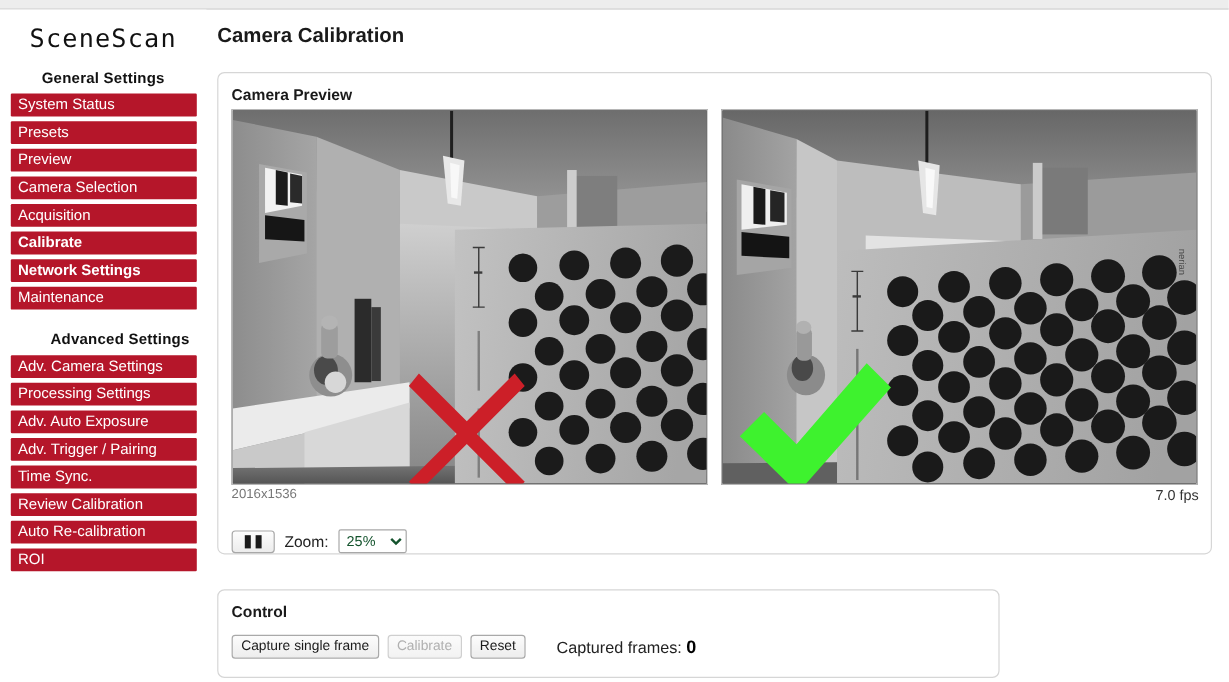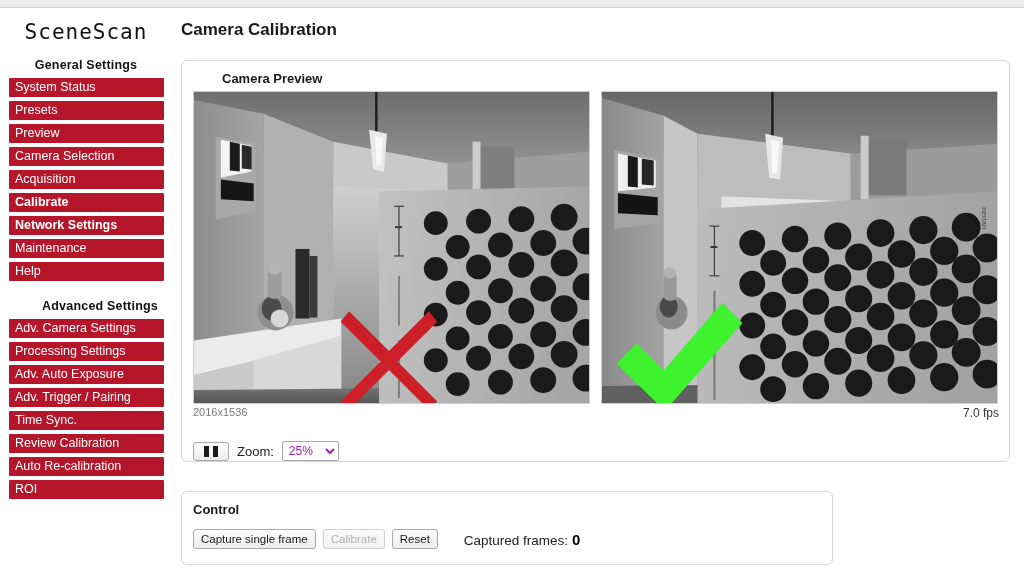--- a/index.html
+++ b/index.html
@@ -72,21 +72,21 @@
     position:absolute;
     background:#ffffff;
     border:1px solid #d6d6d6;
     border-radius:6px;
   }
   .panel-title {
     font-size:13px; font-weight:bold; color:#1a1a1a;
     margin:10px 0 0 11px;
   }
 
-  #preview-panel { left:9px; top:52px; width:829px; height:402px;padding-left:29px; }
+  #preview-panel { left:9px; top:52px; width:829px; height:402px; }
   #control-panel { left:9px; top:483px; width:652px; height:74px; }
 
   
   .cams {
     position:absolute; left:11px; top:30px;
     width:806px; height:313px;
     display:flex; gap:11px;
   }
   .cam-wrap {
     position:relative;
@@ -123,21 +123,21 @@
   .pause-btn i { display:block; width:5px; height:11px; background:#1a1a1a; }
   .zoom-label { font-size:13px; color:#222; }
   .zoom-select {
     font-family:"Liberation Sans",sans-serif;
     font-size:12px;
     height:20px;
     border:1px solid #a8a8a8;
     border-radius:2px;
     background:#fff;
     padding:0 2px;
-    color:#a21caf;
+    color:#14532d;
   }
 
   
   .ctl-row {
     position:absolute; left:11px; top:37px;
     display:flex; align-items:center; gap:7px;
   }
   .btn {
     font-family:"Liberation Sans",sans-serif;
     font-size:11.5px;
@@ -174,21 +174,20 @@
     <div class="nav-heading">General Settings</div>
     <ul class="nav-list" id="general-list">
         <li class="nav-item" style="background: rgb(181, 22, 42);"><span>System Status</span></li>
         <li class="nav-item" style="background: rgb(181, 22, 42);"><span>Presets</span></li>
         <li class="nav-item" style="background: rgb(181, 22, 42);"><span>Preview</span></li>
         <li class="nav-item" style="background: rgb(181, 22, 42);"><span>Camera Selection</span></li>
         <li class="nav-item" style="background: rgb(181, 22, 42);"><span>Acquisition</span></li>
         <li class="nav-item active" style="background: rgb(181, 22, 42);"><span>Calibrate</span></li>
         <li class="nav-item" style="background: rgb(181, 22, 42); font-weight: bold;"><span>Network Settings</span></li>
         <li class="nav-item" style="background: rgb(181, 22, 42);"><span>Maintenance</span></li>
-        <li class="nav-item" style="background: rgb(181, 22, 42);"><span>Help</span></li>
       </ul>
 
     <div class="nav-heading advanced">Advanced Settings</div>
     <ul class="nav-list" id="advanced-list">
         <li class="nav-item" style="background: rgb(181, 22, 42);"><span>Adv. Camera Settings</span></li>
         <li class="nav-item" style="background: rgb(181, 22, 42);"><span>Processing Settings</span></li>
         <li class="nav-item" style="background: rgb(181, 22, 42);"><span>Adv. Auto Exposure</span></li>
         <li class="nav-item" style="background: rgb(181, 22, 42);"><span>Adv. Trigger / Pairing</span></li>
         <li class="nav-item" style="background: rgb(181, 22, 42);"><span>Time Sync.</span></li>
         <li class="nav-item" style="background: rgb(181, 22, 42);"><span>Review Calibration</span></li>

